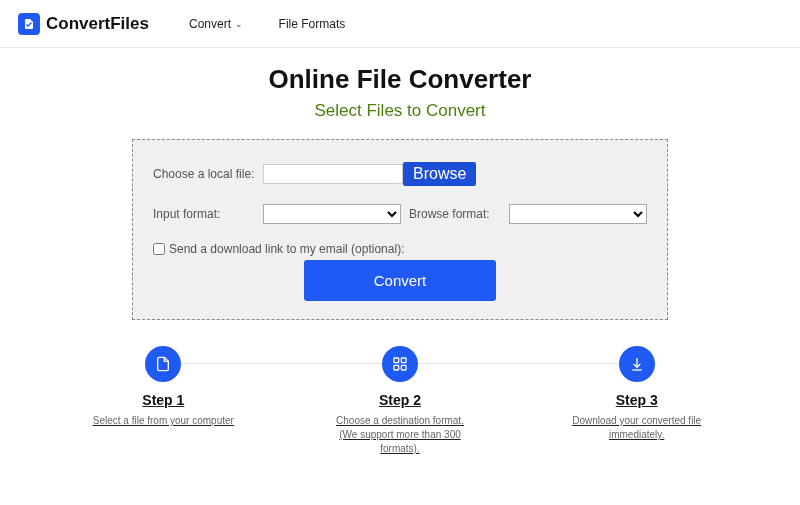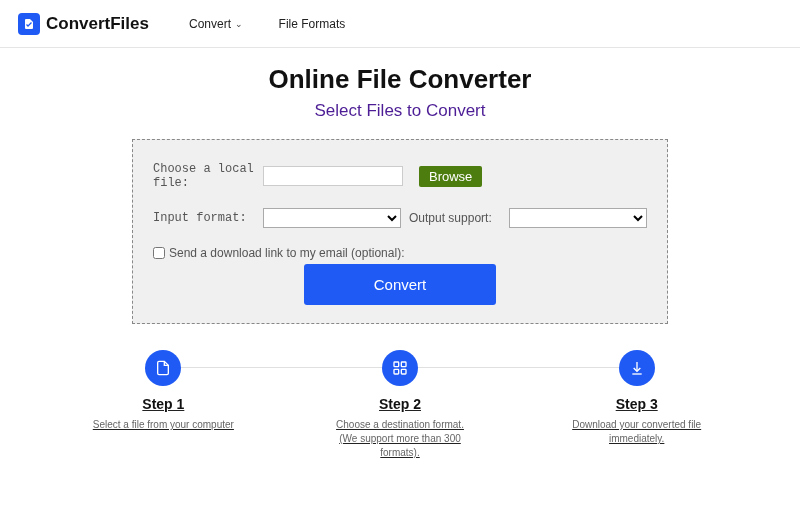--- a/index.html
+++ b/index.html
@@ -45,53 +45,52 @@
     margin-right: 36px;
     display: flex;
     align-items: center;
     gap: 4px;
     cursor: pointer;
   }
   .chev { font-size: 9px; color: #444; }
   
   .main { text-align: center; padding: 16px 0 0; }
   .h1 { font-size: 26px; font-weight: 700; margin-bottom: 6px; color:#111; }
-  .sub { font-size: 17px; font-weight: 400; color:#4c1d95; margin-bottom: 18px; text-align: center; }
+  .sub { font-size: 17px; font-weight: 400; color:#4d7c0f; margin-bottom: 18px; text-align: center; }
   
   .panel {
     width: 536px;
     margin: 0 auto;
     border: 1px dashed #888;
     background: #f0f0f0;
     padding: 22px 20px 18px;
     text-align: left;
     font-size: 12px;
     color: #555;
   }
   .row {
     display: flex;
     align-items: center;
     margin-bottom: 18px;
   }
   .row label.lbl {
     width: 110px;
     flex-shrink: 0;
-    font-family: Liberation Mono, monospace;
   }
   .fakefile {
     width: 140px;
     height: 20px;
     background: #fff;
     border: 1px solid #ccc;
   }
   .browse {
-    margin-left: 16px;
-    background: #4d7c0f;
+    margin-left: 0;
+    background: #1d4ed8;
     color: #fff;
-    font-size: 13px;
+    font-size: 16px;
     padding: 3px 10px;
     border: none;
     border-radius: 2px;
     cursor: pointer;
   }
   select.sel {
     width: 138px;
     height: 20px;
     border: 1px solid #aaa;
     background: #fff;
@@ -186,21 +185,21 @@
 
   <div class="panel">
     <div class="row">
       <label class="lbl">Choose a local file:</label>
       <div class="fakefile"></div>
       <button class="browse">Browse</button>
     </div>
     <div class="row">
       <label class="lbl">Input format:</label>
       <select class="sel"><option></option></select>
-      <label class="outlbl">Output support:</label>
+      <label class="outlbl">Browse format:</label>
       <select class="sel sel2"><option></option></select>
     </div>
     <div class="chkrow">
       <input type="checkbox" style="">
       <label>Send a download link to my email (optional):</label>
     </div>
     <div class="convert-wrap">
       <button class="convert">Convert</button>
     </div>
   </div>

